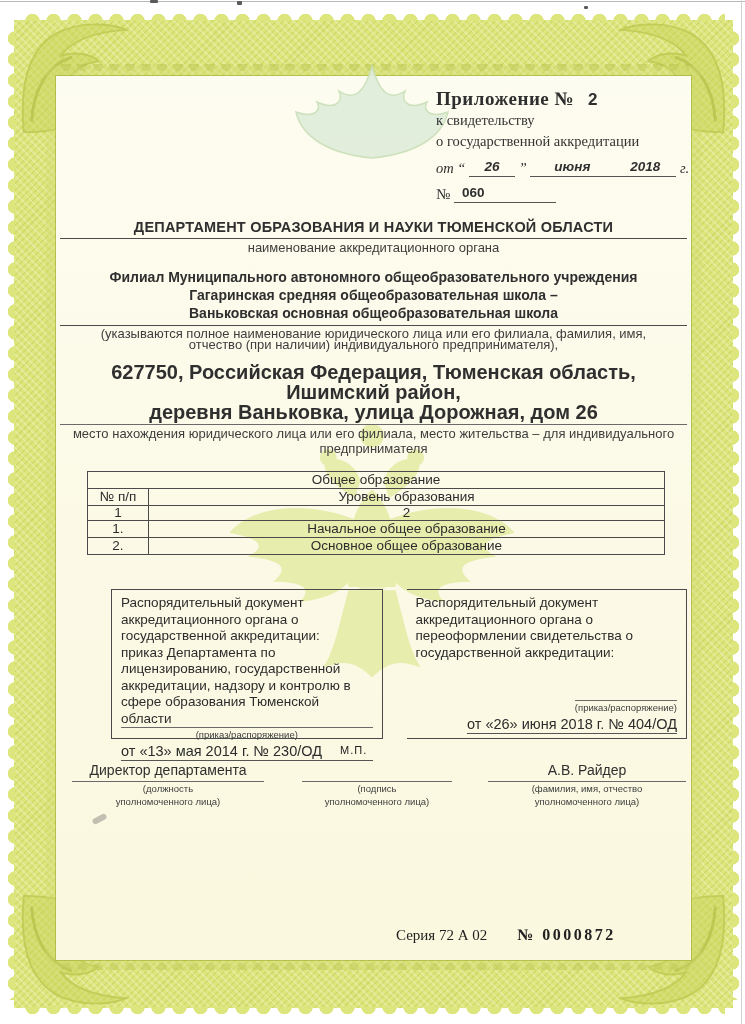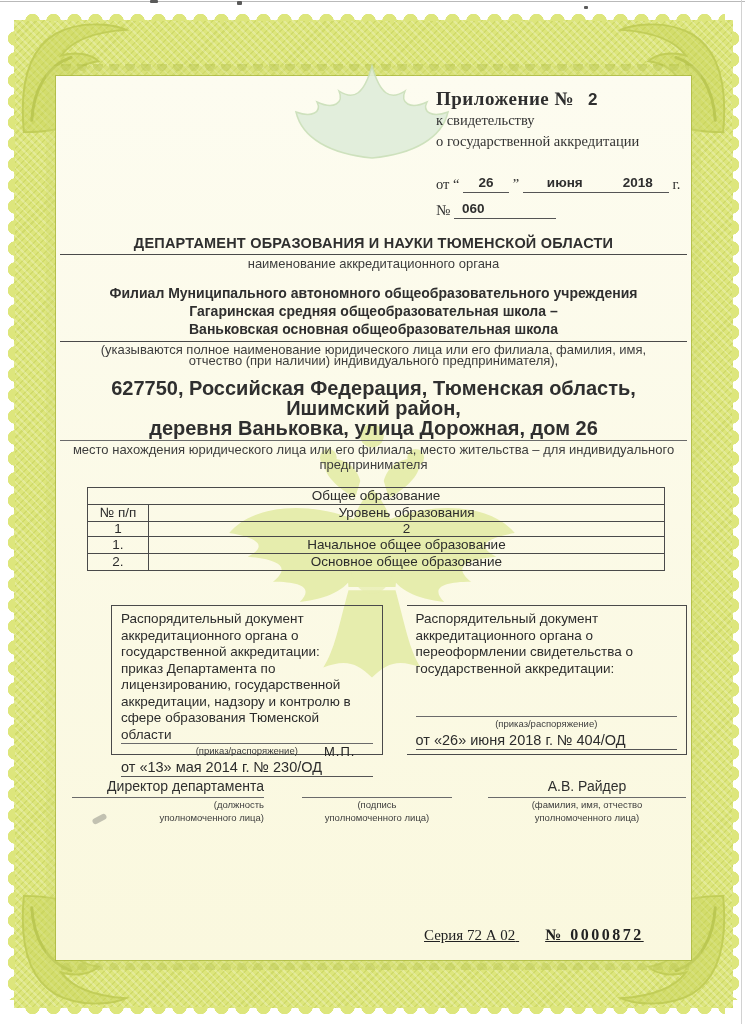--- a/index.html
+++ b/index.html
@@ -59,21 +59,21 @@
   .watermark{position:absolute;left:148px;top:316px;width:336px;height:336px;color:#e6edad;z-index:0;}
 
   .content{position:relative;z-index:1;padding:6px 4px 0 4px;height:100%;box-sizing:border-box;}
   .serif{font-family:"Liberation Serif", serif;}
 
   
   .appendix{margin:6px 0 0 376px;width:264px;}
   .app-title{font-family:"Liberation Serif", serif;font-weight:bold;font-size:19px;letter-spacing:.5px;}
   .app-num{font-family:"Liberation Sans", sans-serif;font-size:17px;margin-left:14px;}
   .app-line{font-size:14.5px;line-height:21px;color:#333;}
-  .app-date{font-size:14.5px;margin-top:21px;}
+  .app-date{font-size:14.5px;margin-top:5px;font-style:italic;}
   .app-no{font-size:15px;margin-top:6px;}
   .fill{display:inline-block;border-bottom:1px solid #555;text-align:center;
     font-family:"Liberation Sans", sans-serif;font-weight:bold;font-size:13.5px;
     vertical-align:bottom;padding:0 2px;line-height:19px;}
   .w44{width:42px}.w80{width:80px}.w58{width:58px}.w92{width:92px;text-align:left;padding-left:8px;}
 
   
   .issuer{margin-top:16px;text-align:center;}
   .issuer .value{font-weight:bold;font-size:14.5px;letter-spacing:.2px;border-bottom:1.5px solid #4a4a4a;padding-bottom:3px;}
   .cap{font-size:13px;color:var(--cap);margin-top:1px;}
@@ -93,42 +93,42 @@
   table.edu td{border:1px solid #4a4a4a;text-align:center;padding:0 4px;height:16px;line-height:16px;}
   table.edu{border:1.5px solid #3f3f3f;}
   table.edu td.c1{width:52px;}
   table.edu tr.sub td{height:14px;line-height:14px;}
 
   
   .orders{display:flex;margin:34px 0 0 27px;}
   .order{border:1.5px solid #4a4a4a;box-sizing:border-box;height:150px;
     display:flex;flex-direction:column;padding:5px 9px 4px 9px;margin-left:24px;}
   .order.left{width:273px;}
-  .order.right{width:282px;border-left:none;}
+  .order.right{width:282px;border-left:none;align-items:flex-end;}
   .order p{margin:0;font-size:13.5px;line-height:16.5px;color:#2c2c2c;}
   .order .spacer{height:16px;}
   .order .flex{flex:1;}
   .order-cap{border-top:1px solid #6a6a6a;text-align:center;font-size:9.5px;color:var(--cap);padding-top:1px;}
   .order-date{font-size:14.5px;border-bottom:1px solid #555;margin-top:3px;padding-bottom:1px;color:#2c2c2c;}
 
   
   .sig-row{display:flex;margin-top:22px;}
   .sig-col{text-align:center;}
   .sig-val{font-size:14px;line-height:18px;border-bottom:1px solid #6a6a6a;padding-bottom:2px;}
   .sig-cap{font-size:9.5px;color:var(--cap);line-height:11.5px;margin-top:1px;}
-  .sc1{width:192px;margin-left:12px;text-align:right;}
+  .sc1{width:192px;margin-left:12px;}
   .sc2{width:150px;margin-left:38px;}
   .sc3{width:198px;margin-left:36px;}
-  .mp{position:absolute;left:268px;top:668px;font-size:13px;letter-spacing:1px;color:#222;z-index:1;}
+  .mp{position:absolute;left:284px;top:668px;font-size:11px;letter-spacing:1px;color:#222;z-index:1;}
 
   
   .stamp-group{position:absolute;z-index:2;pointer-events:none;}
 
   
-  .serial{position:absolute;left:368px;top:850px;font-family:"Liberation Serif", serif;font-size:15px;color:#222;z-index:1;text-decoration:underline;}
+  .serial{position:absolute;left:340px;top:850px;font-family:"Liberation Serif", serif;font-size:15px;color:#222;z-index:1;}
   .serial .num{margin-left:26px;font-size:16px;font-weight:600;letter-spacing:2.5px;}
   .smudge{position:absolute;left:36px;top:740px;width:15px;height:6px;background:#93938a;
     opacity:.55;border-radius:3px;transform:rotate(-28deg);z-index:1;}
 </style>
 </head>
 <body>
 
 <div class="scan">
   <div class="scan-line-top"></div>
   <div class="scan-line-right"></div>

